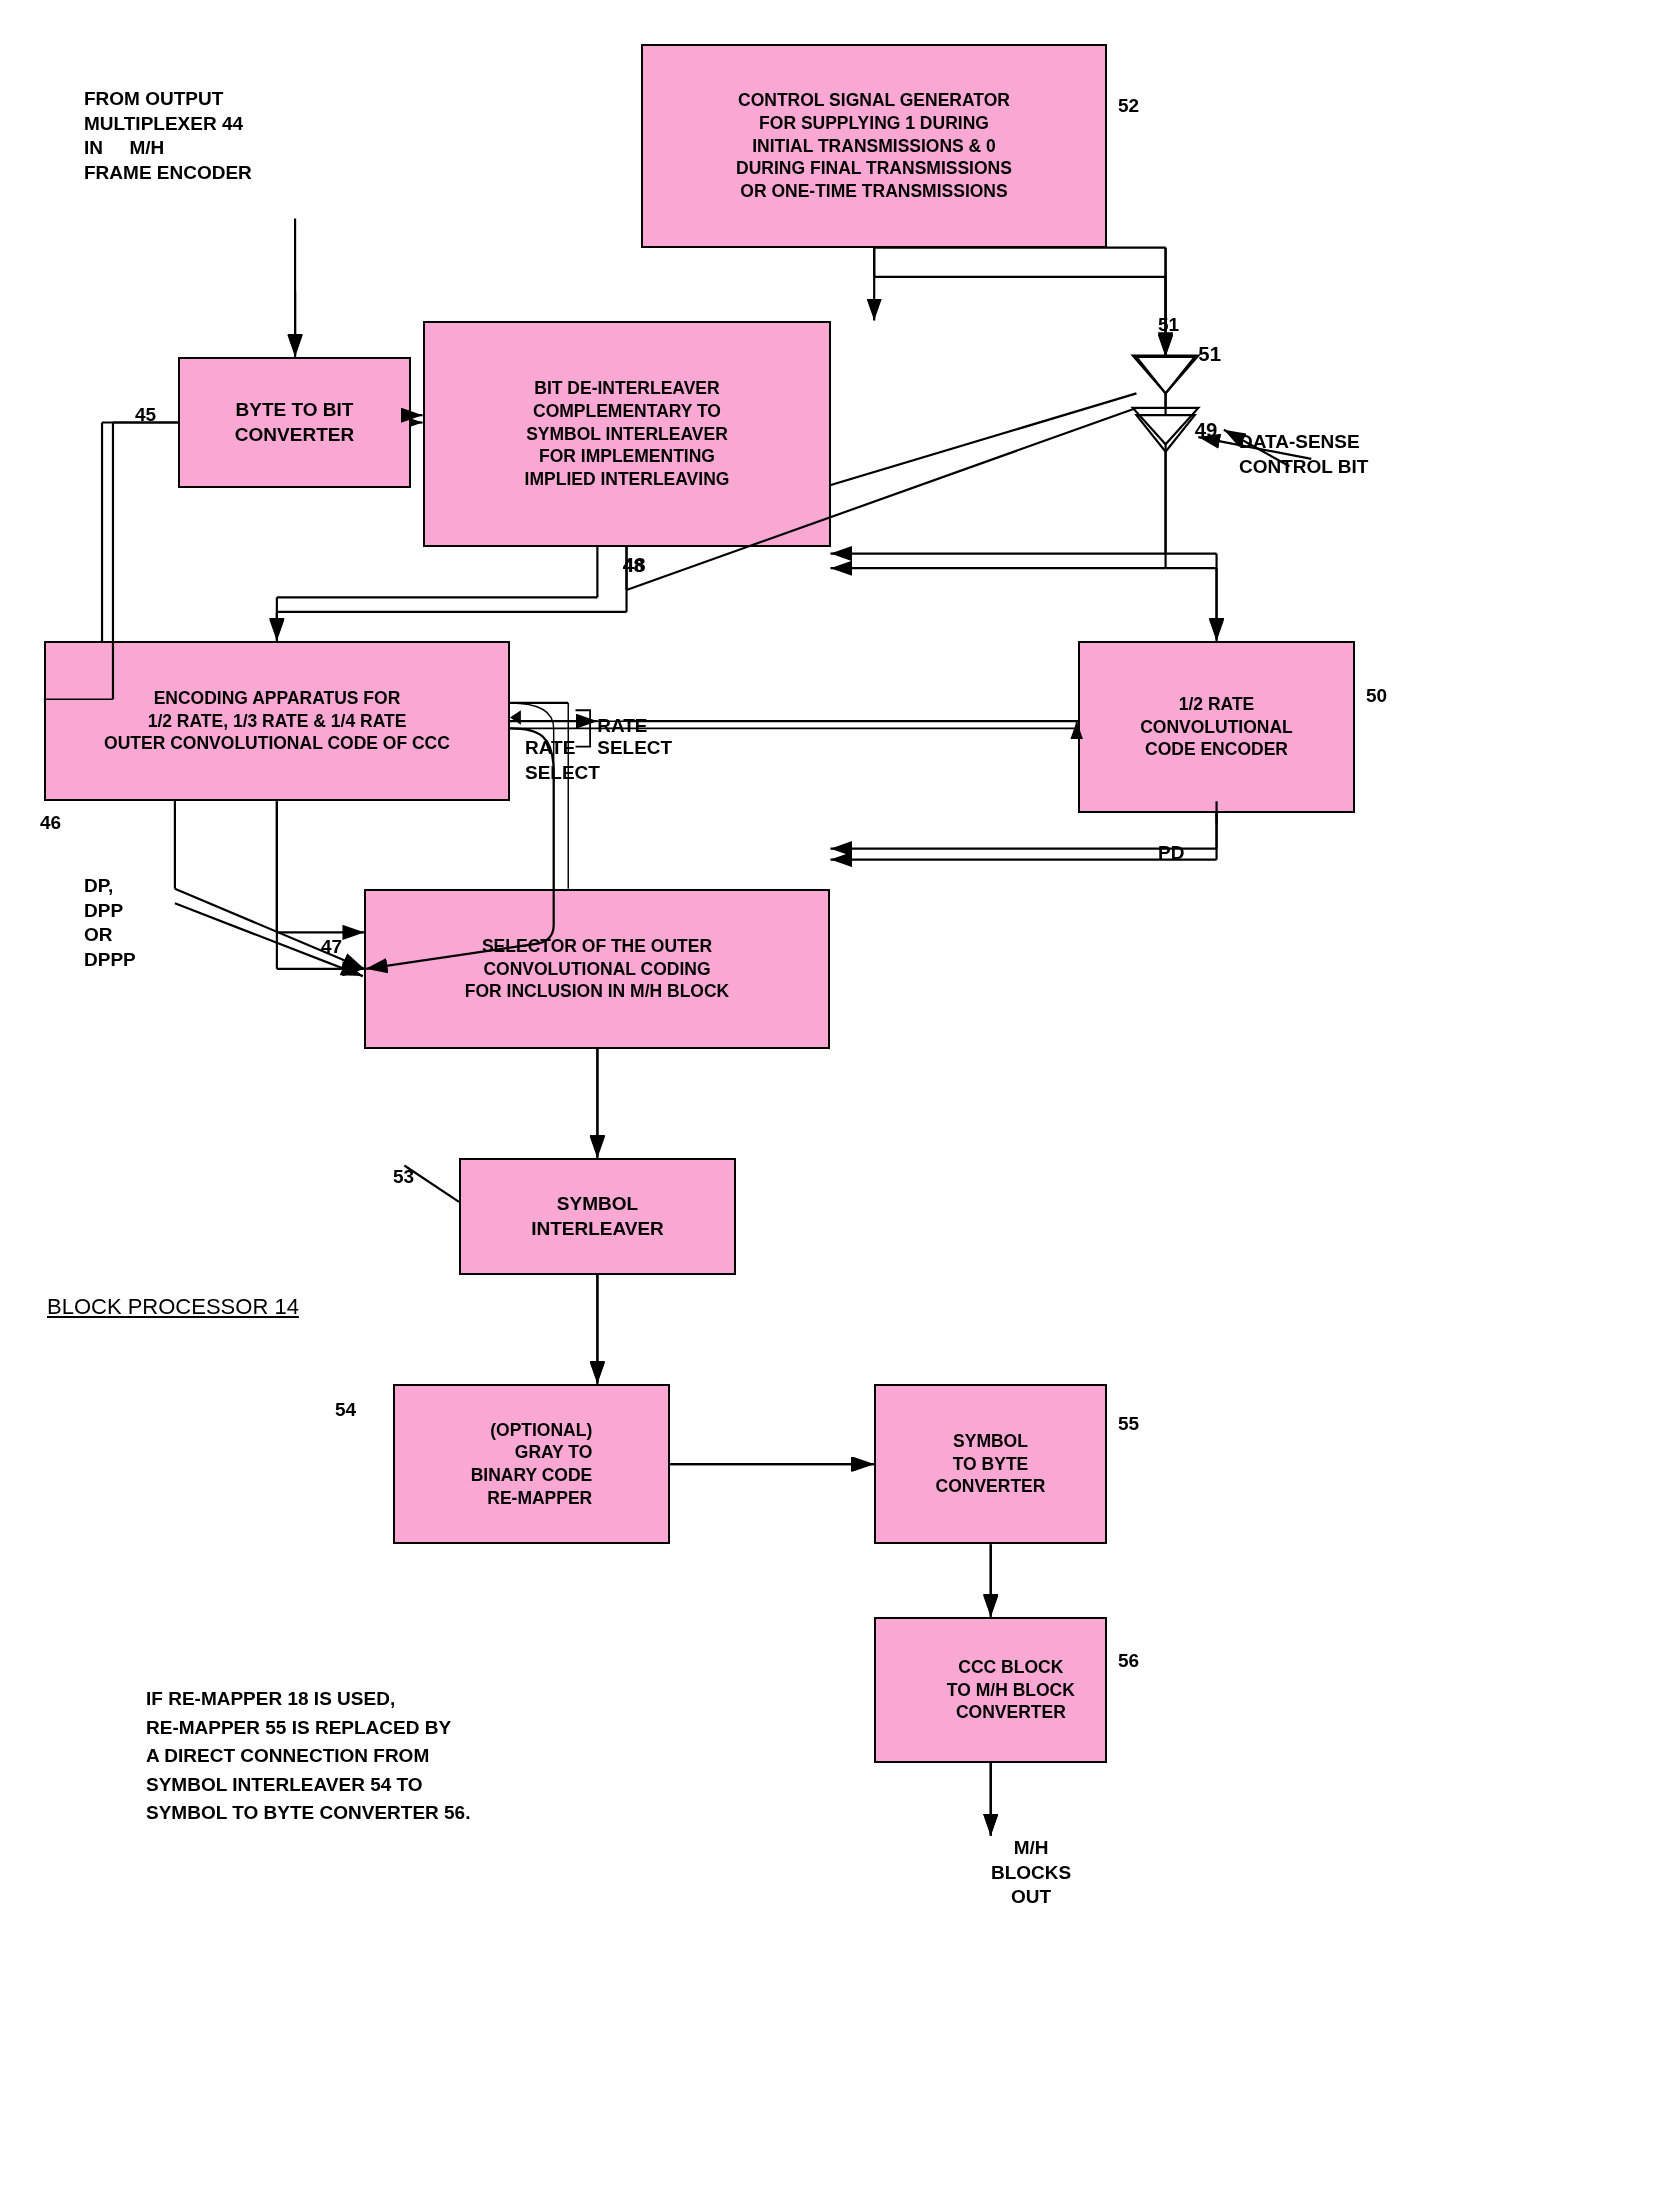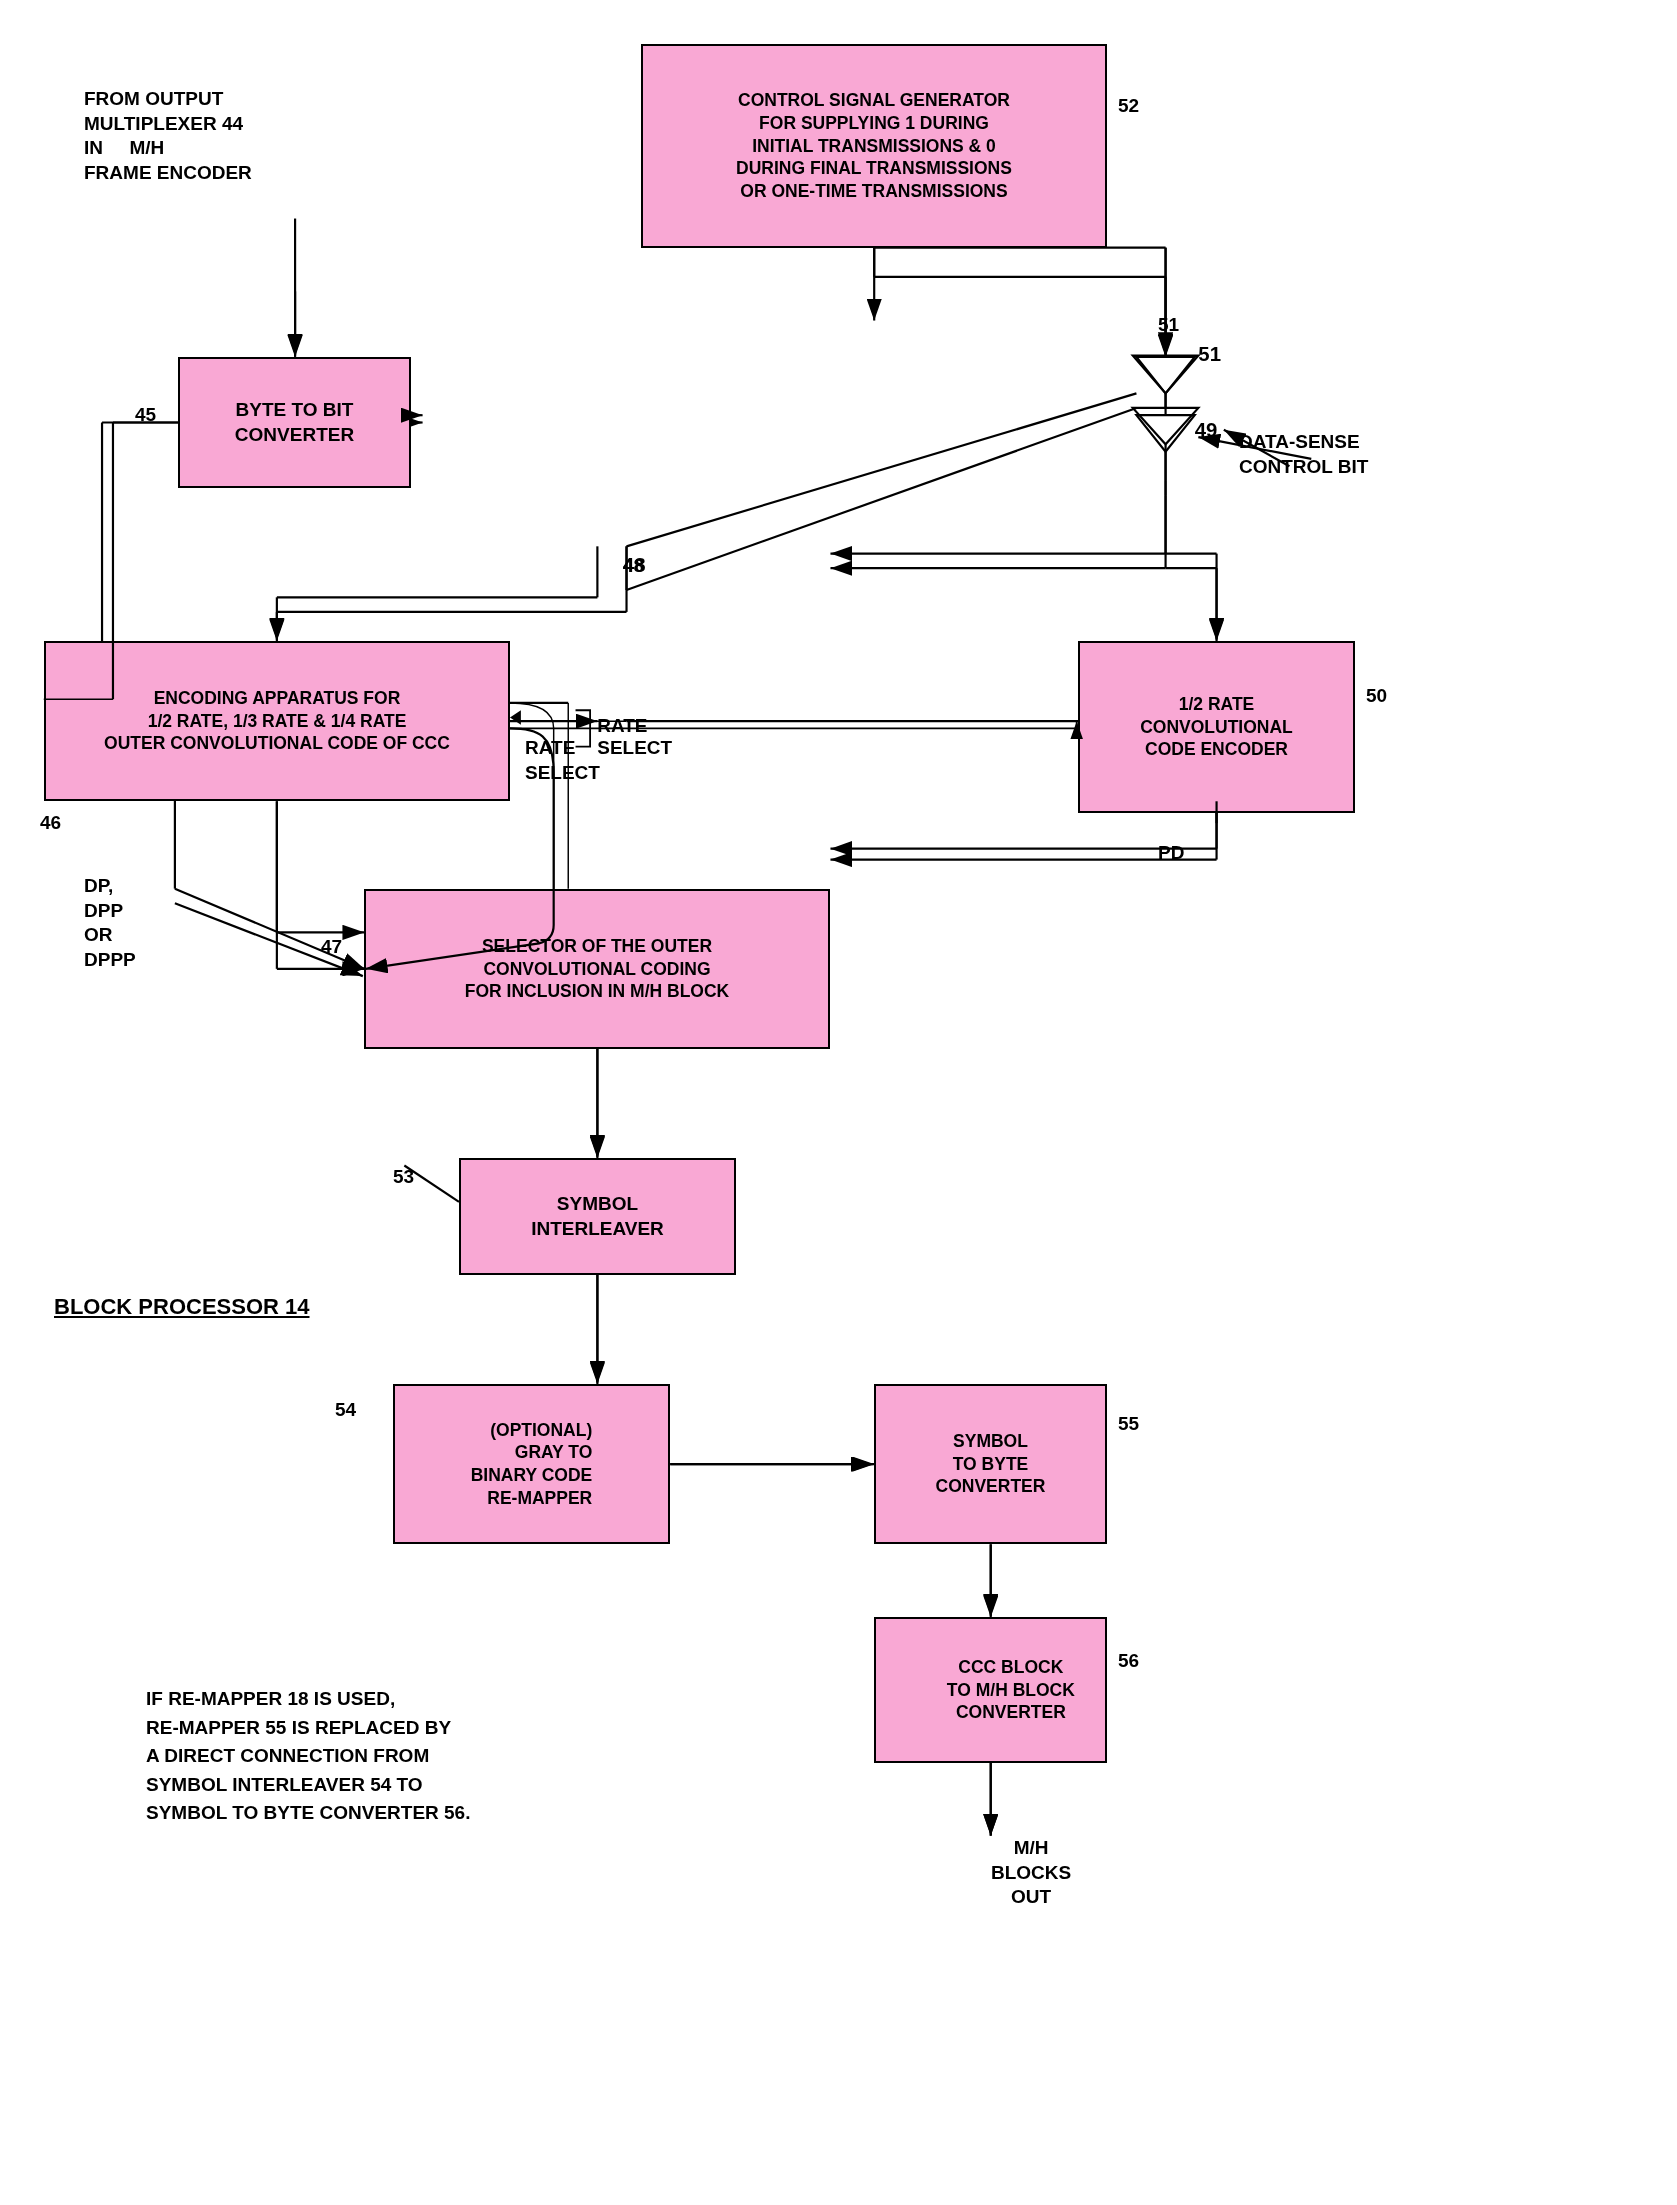--- a/index.html
+++ b/index.html
@@ -150,20 +150,23 @@
     <span>45</span>
   </div>
 
   <div class="box" style="left:641px; top:44px; width:466px; height:204px; font-size:17.5px;">
     <span>CONTROL SIGNAL GENERATOR<br>FOR SUPPLYING 1 DURING<br>INITIAL TRANSMISSIONS &amp; 0<br>DURING FINAL TRANSMISSIONS<br>OR ONE-TIME TRANSMISSIONS</span>
   </div>
   <div class="num-label" style="left:1118px; top:95px;">
     <span>52</span>
   </div>
 
+  <div class="box" style="left:423px; top:321px; width:408px; height:226px; font-size:17.5px;">
+    <span>BIT DE-INTERLEAVER<br>COMPLEMENTARY TO<br>SYMBOL INTERLEAVER<br>FOR IMPLEMENTING<br>IMPLIED INTERLEAVING</span>
+  </div>
   <div class="num-label" style="left:623px; top:555px;">
     <span>48</span>
   </div>
 
   <div class="box" style="left:44px; top:641px; width:466px; height:160px; font-size:17.5px;">
     <span>ENCODING APPARATUS FOR<br>1/2 RATE, 1/3 RATE &amp; 1/4 RATE<br>OUTER CONVOLUTIONAL CODE OF CCC</span>
   </div>
   <div class="num-label" style="left:40px; top:812px;">
     <span>46</span>
   </div>
@@ -227,21 +230,21 @@
   </div>
 
   <div class="label" style="left:1158px; top:841px; font-size:19px;">
     <span>PD</span>
   </div>
 
   <div class="label" style="left:1158px; top:313px; font-size:19px;">
     <span>51</span>
   </div>
 
-  <div class="label underline" style="left:54px; top:1293px; font-size:22px; font-weight:bold; text-decoration:underline;">
+  <div class="label underline" style="left:47px; top:1293px; font-size:22px; font-weight:normal; text-decoration:underline;">
     <span>BLOCK PROCESSOR 14</span>
   </div>
 
   <div class="label" style="left:943px; top:1836px; font-size:19px; text-align:center;margin-left:48px;">
     <span>M/H<br>BLOCKS<br>OUT</span>
   </div>
 
   <div class="label" style="left:146px; top:1685px; font-size:19px; text-align:left; max-width:656px; line-height:1.5;">
     <span>IF RE-MAPPER 18 IS USED,<br>RE-MAPPER 55 IS REPLACED BY<br>A DIRECT CONNECTION FROM<br>SYMBOL INTERLEAVER 54 TO<br>SYMBOL TO BYTE CONVERTER 56.</span>
   </div>

